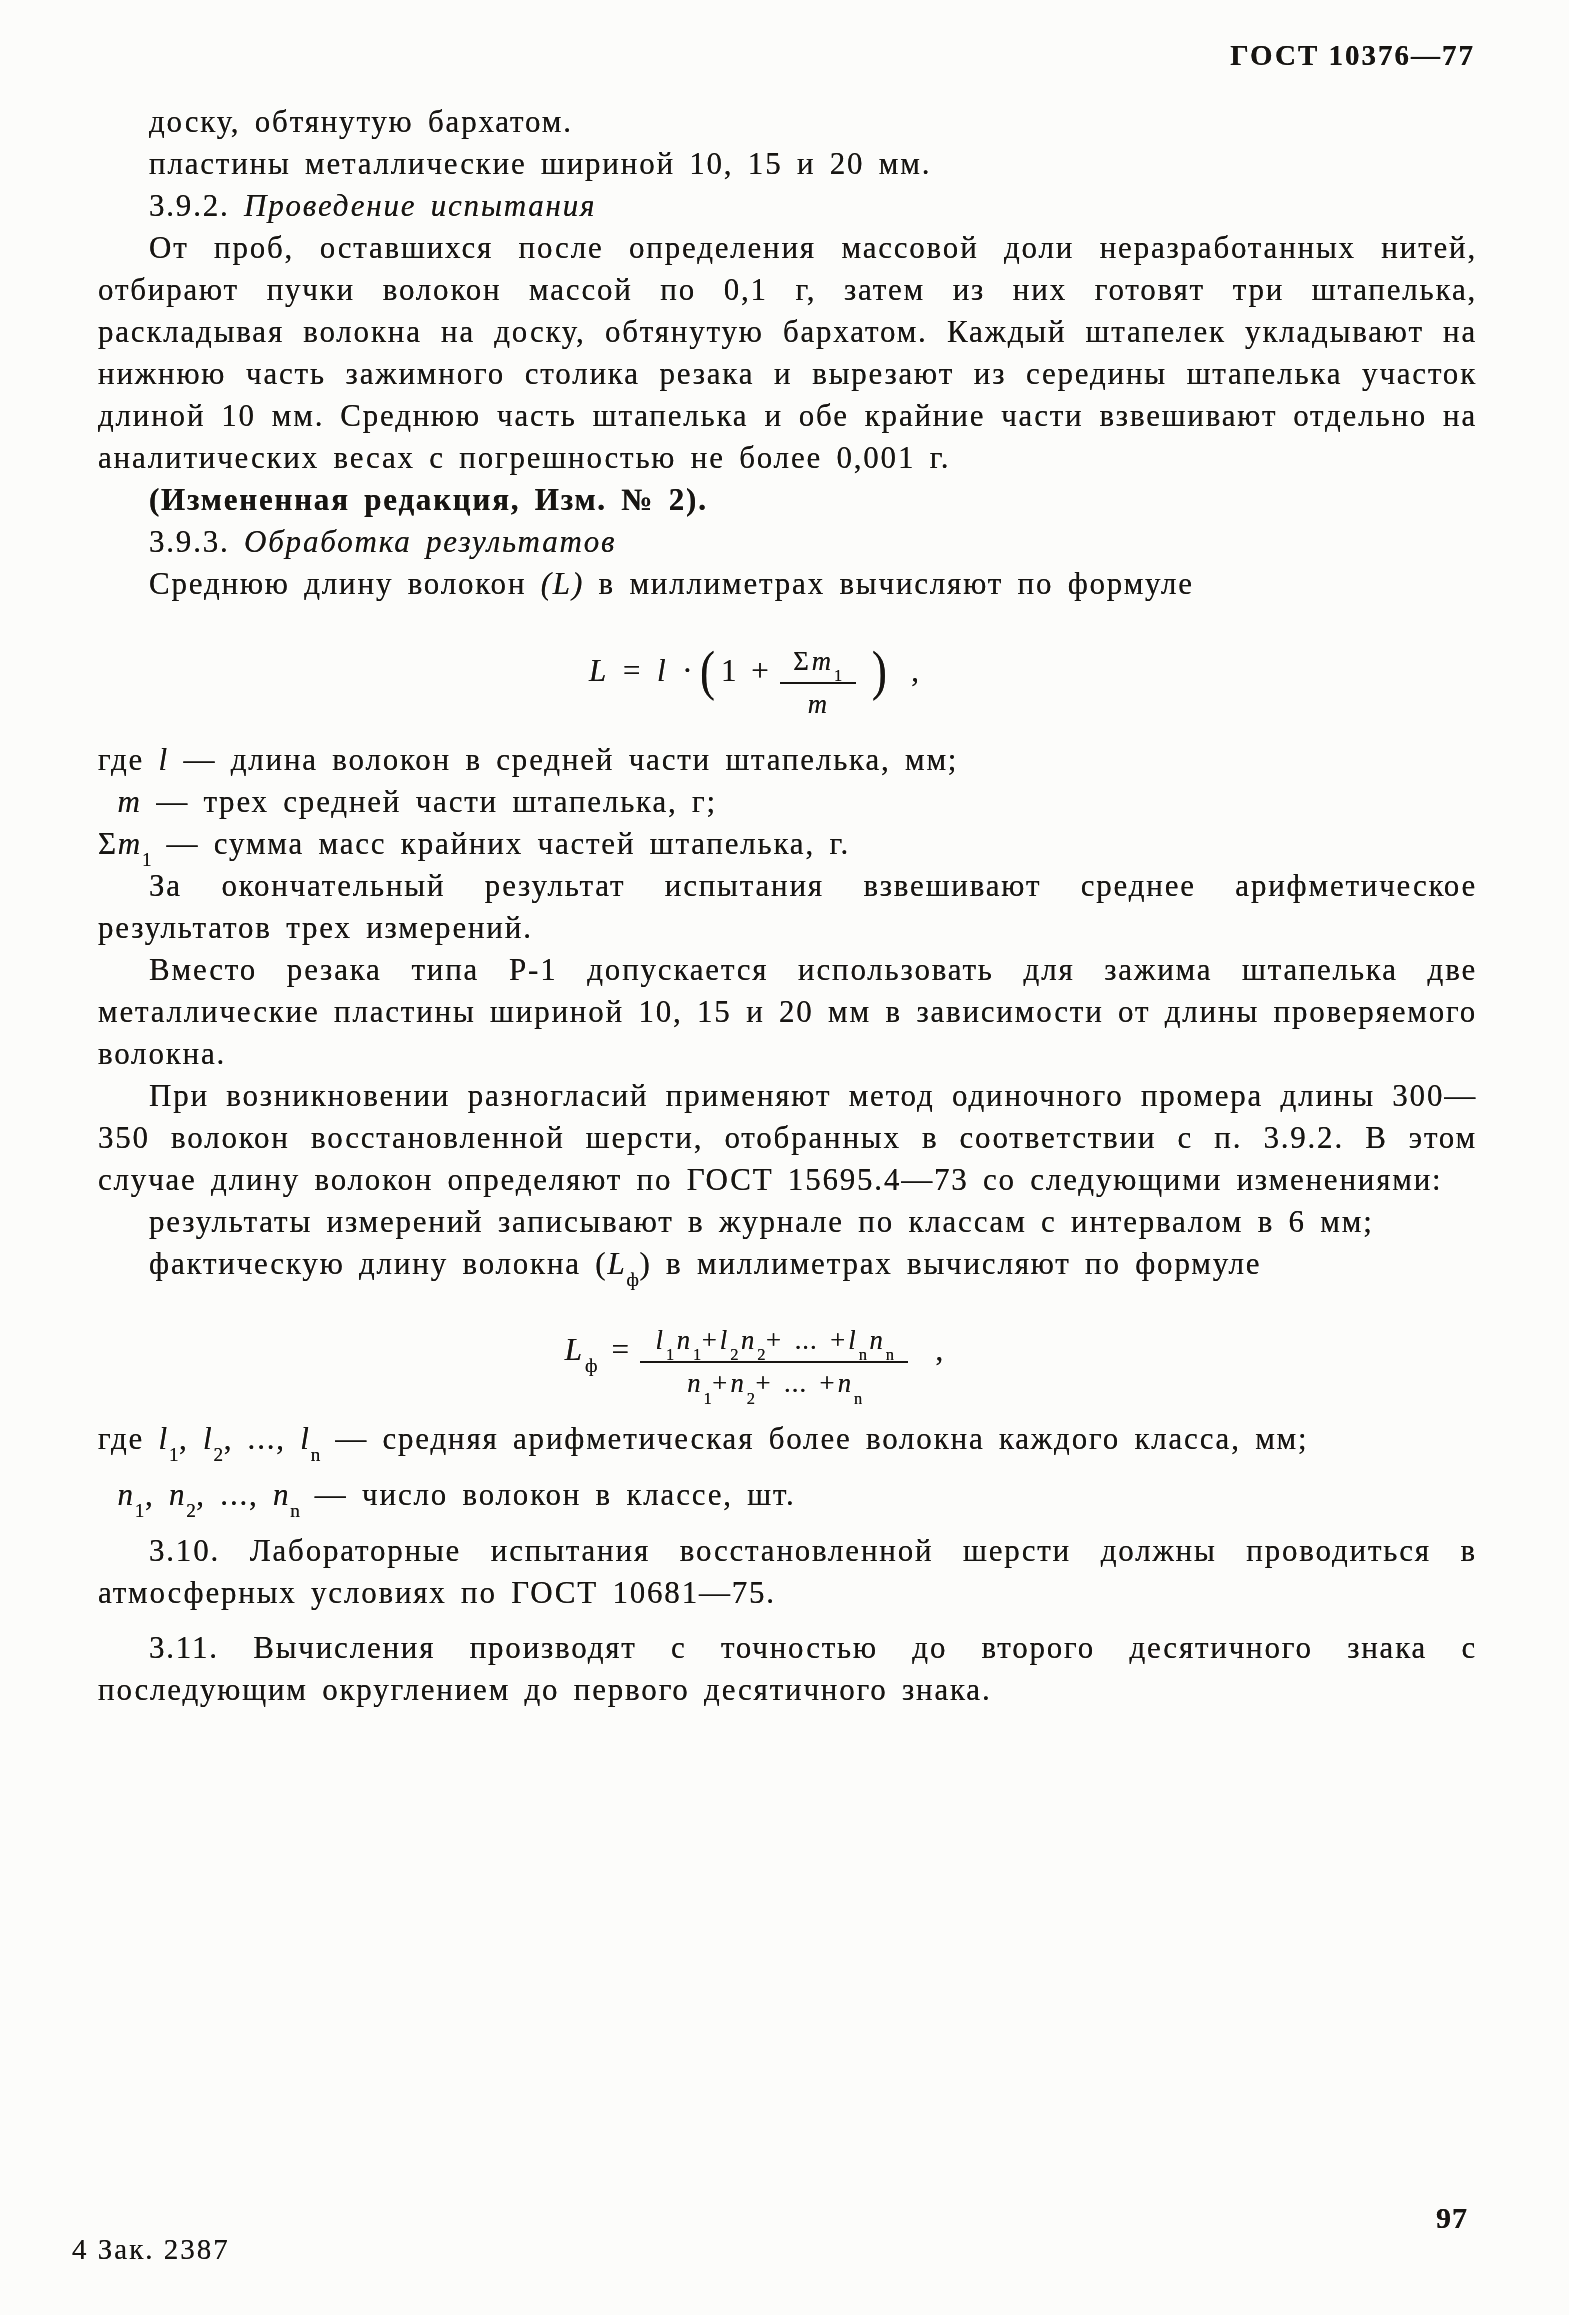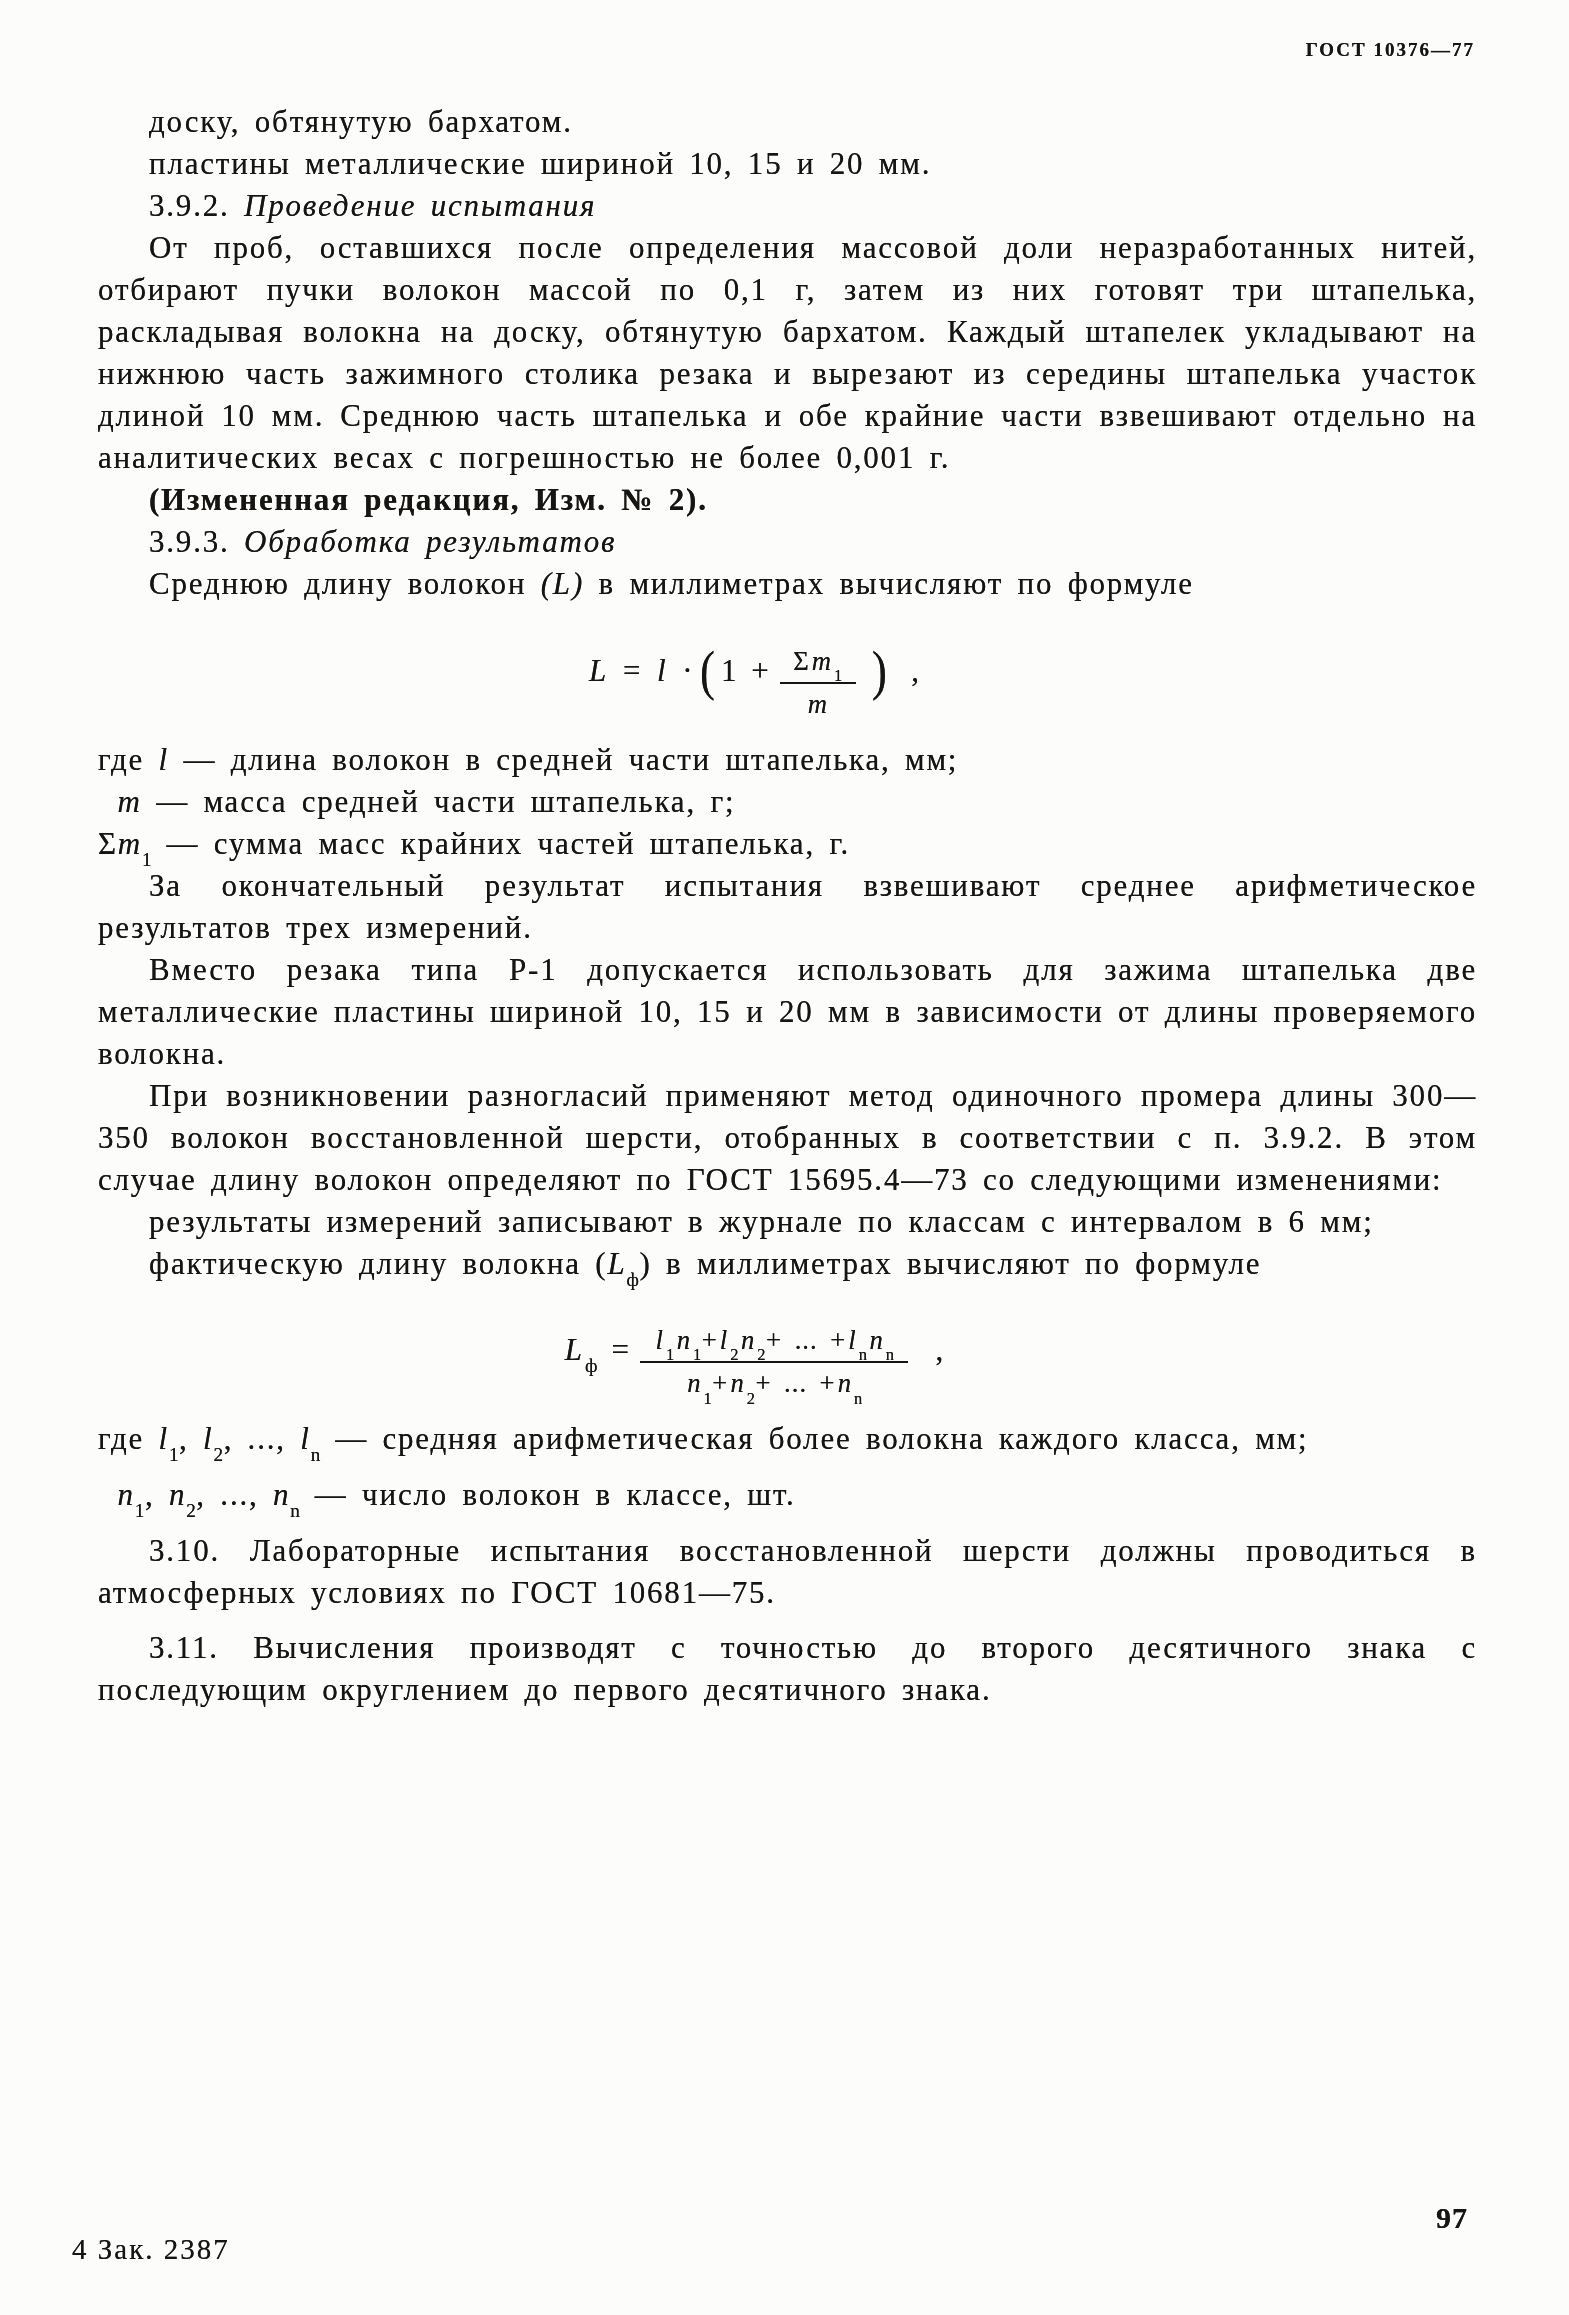--- a/index.html
+++ b/index.html
@@ -6,21 +6,21 @@
   .page {
     position:relative;
     width:1569px; height:2315px;
     background:#fcfcfa;
     color:#171512;
     font-family:"Liberation Serif","DejaVu Serif",serif;
     overflow:hidden;
   }
   .header {
     position:absolute; top:39px; right:94px;
-    font-size:19px; font-weight:700; letter-spacing:2px;
+    font-size:29px; font-weight:700; letter-spacing:2px;
     text-shadow:0 0 0.6px rgba(20,18,14,0.85);
   }
   .content {
     position:absolute; top:101px; left:98px; width:1379px;
     font-size:31px; line-height:42px;
     text-align:justify;
     letter-spacing:1.8px; word-spacing:4.9px;
     text-shadow:0 0 0.6px rgba(20,18,14,0.85);
   }
   .para { margin:0;font-family:Liberation Serif, serif; }
@@ -80,21 +80,21 @@
         <span class="paren">(</span>
         <span><span>1 + </span></span>
         <span class="frac">
           <span class="num"><span>Σ</span><span class="it">m</span><sub>1</sub></span>
           <span class="den"><span class="it">m</span></span>
         </span>
         <span class="paren">)</span>
         <span class="tail">,</span>
       </div>
       <p class="para def"><span>где </span><span class="it">l</span><span> — длина волокон в средней части штапелька, мм;</span></p>
-      <p class="para def d1"><span class="it">m</span><span> — масса средней части штапелька, г;</span></p>
+      <p class="para def d1"><span class="it">m</span><span> — трех средней части штапелька, г;</span></p>
       <p class="para def"><span>Σ</span><span class="it">m</span><sub>1</sub><span> — сумма масс крайних частей штапелька, г.</span></p>
       <p class="para ind"><span>За окончательный результат испытания взвешивают среднее арифметическое результатов трех измерений.</span></p>
       <p class="para ind"><span>Вместо резака типа Р-1 допускается использовать для зажима штапелька две металлические пластины шириной 10, 15 и 20 мм в зависимости от длины проверяемого волокна.</span></p>
       <p class="para ind"><span>При возникновении разногласий применяют метод одиночного промера длины 300—350 волокон восстановленной шерсти, отобранных в соответствии с п. 3.9.2. В этом случае длину волокон определяют по ГОСТ 15695.4—73 со следующими изменениями:</span></p>
       <p class="para ind"><span>результаты измерений записывают в журнале по классам с интервалом в 6 мм;</span></p>
       <p class="para ind"><span>фактическую длину волокна (</span><span class="it">L</span><sub>ф</sub><span>) в миллиметрах вычисляют  по формуле</span></p>
       <div class="formula">
         <span><span class="it">L</span><sub>ф</sub><span> = </span></span>
         <span class="frac">
           <span class="num"><span class="it">l</span><sub>1</sub><span class="it">n</span><sub>1</sub><span>+</span><span class="it">l</span><sub>2</sub><span class="it">n</span><sub>2</sub><span>+ ... +</span><span class="it">l</span><sub>n</sub><span class="it">n</span><sub>n</sub></span>

